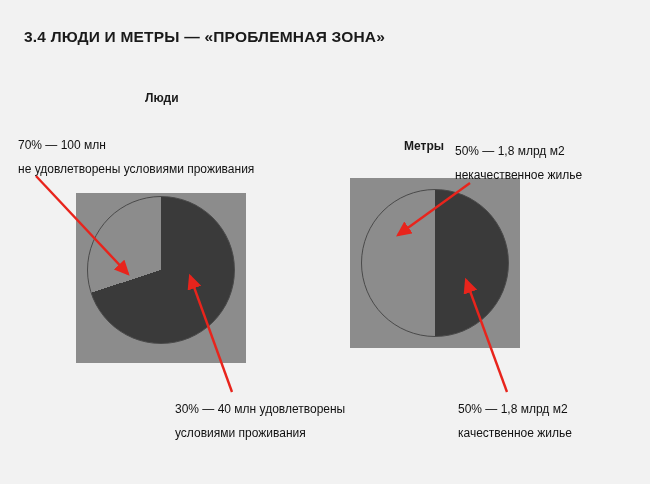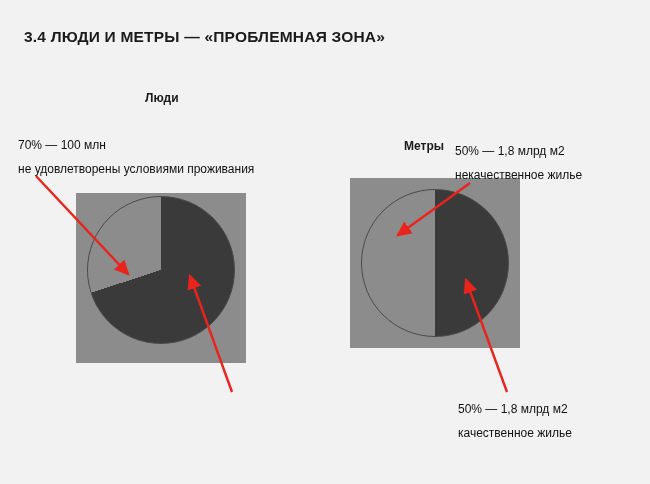--- a/index.html
+++ b/index.html
@@ -100,20 +100,22 @@
   <div class="chart-block" id="chart-people">
     <div class="pie" id="pie-people" style="background: conic-gradient(rgb(58, 58, 58) 0deg, rgb(58, 58, 58) 252deg, rgb(140, 140, 140) 252deg, rgb(140, 140, 140) 360deg);"></div>
   </div>
 
   <div class="chart-block" id="chart-meters">
     <div class="pie" id="pie-meters" style="background: conic-gradient(rgb(58, 58, 58) 0deg, rgb(58, 58, 58) 180deg, rgb(140, 140, 140) 180deg, rgb(140, 140, 140) 360deg);"></div>
   </div>
 
   <div class="note" id="note-people-top">70% — 100 млн
 не удовлетворены условиями проживания</div>
+  <div class="note" id="note-people-bottom">30% — 40 млн удовлетворены
+условиями проживания</div>
   <div class="note" id="note-meters-top">50% — 1,8 млрд м2
 некачественное жилье</div>
   <div class="note" id="note-meters-bottom">50% — 1,8 млрд м2
 качественное жилье</div>
 
   <svg id="arrows" viewBox="0 0 650 484">
     <defs>
       <marker id="ah" markerWidth="7" markerHeight="7" refX="5.4" refY="3" orient="auto">
         <path d="M0,0 L6.4,3 L0,6 z" fill="#e8241c"></path>
       </marker>

